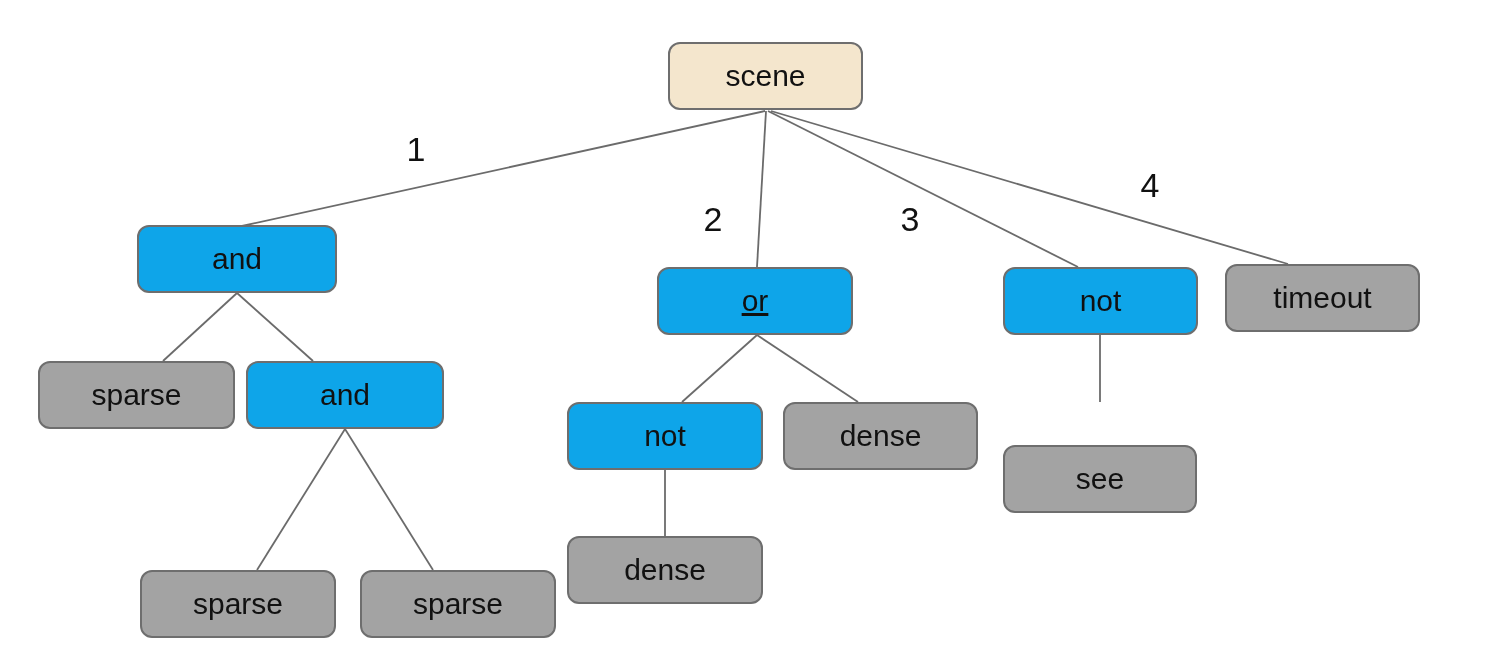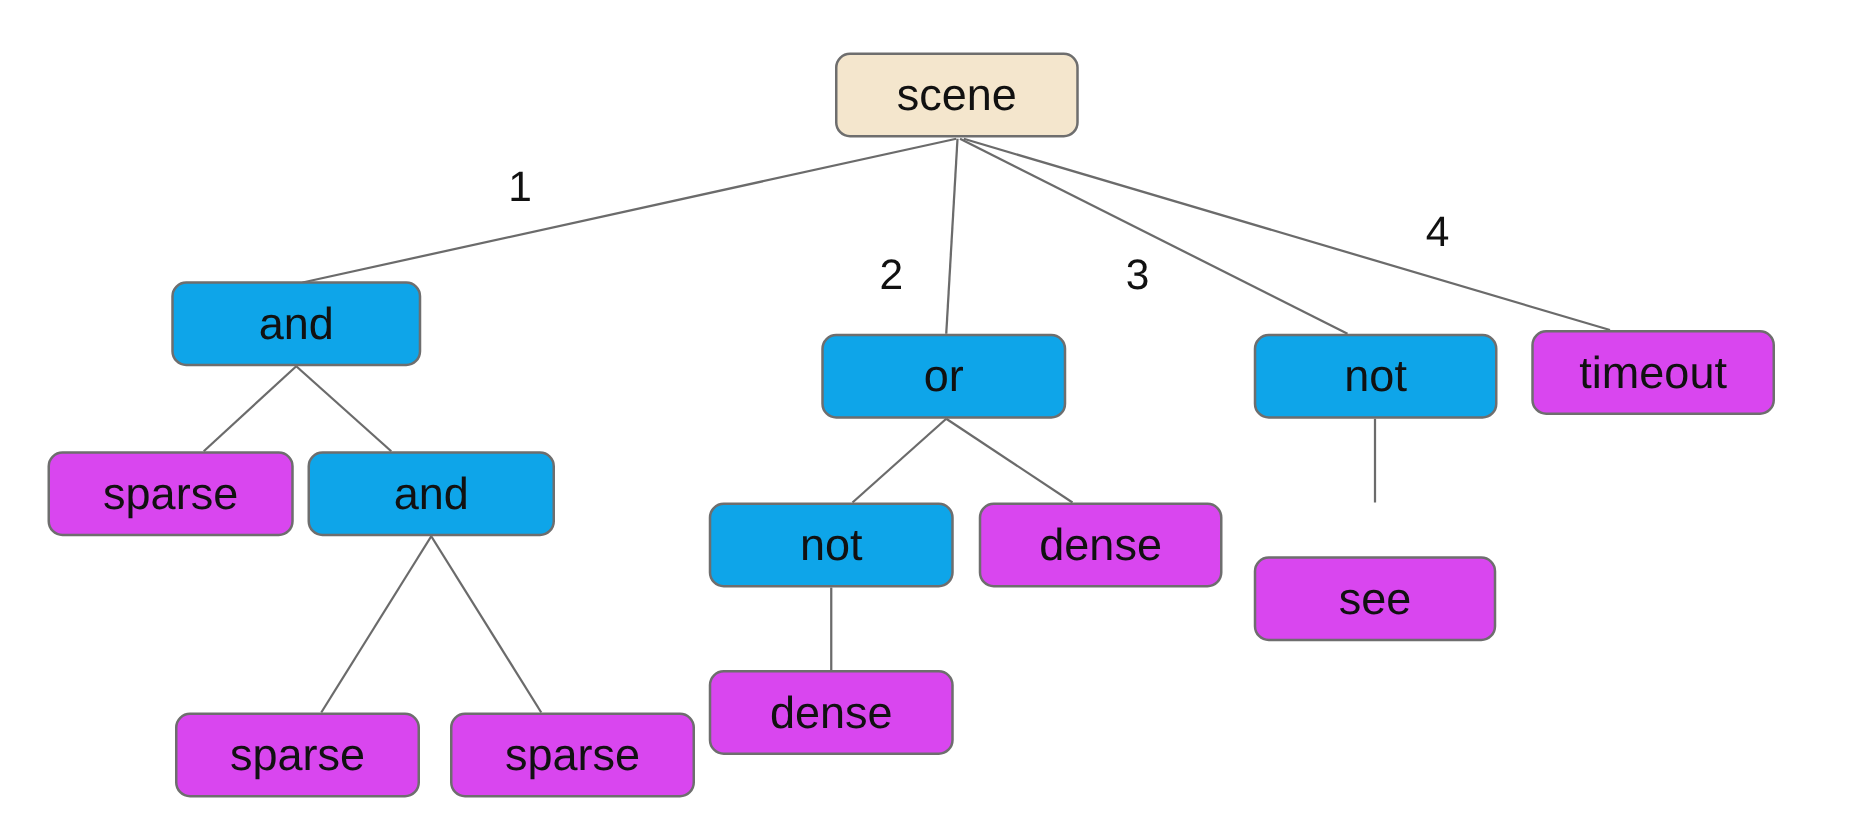--- a/index.html
+++ b/index.html
@@ -34,27 +34,27 @@
   }
   .node {
     position: absolute;
     height: 68px;
     box-sizing: border-box;
     border: 2px solid #6e6e6e;
     border-radius: 12px;
     display: flex;
     align-items: center;
     justify-content: center;
-    font-size: 36px;
+    font-size: 30px;
     color: #111111;
     line-height: 1;
   }
   .node.root     { background: #f4e6cd; }
   .node.operator { background: #0ea5e9; }
-  .node.leaf     { background: #d946ef; }
+  .node.leaf     { background: #a3a3a3; }
 </style>
 </head>
 <body>
 
 <div class="canvas">
 
   <svg class="edges-layer" viewBox="0 0 1495 662">
     <line x1="765" y1="111" x2="242" y2="226"></line>
     <line x1="766" y1="111" x2="757" y2="267"></line>
     <line x1="768" y1="111" x2="1078" y2="267"></line>
@@ -70,21 +70,21 @@
 
     <text x="416" y="161">1</text>
     <text x="713" y="231">2</text>
     <text x="910" y="231">3</text>
     <text x="1150" y="197">4</text>
   </svg>
 
   <div class="node root" style="left:668px;  top:42px;  width:195px;">scene</div>
 
   <div class="node operator" style="left:137px;  top:225px; width:200px;">and</div>
-  <div class="node operator" style="left:657px;  top:267px; width:196px;">or</div>
+  <div class="node operator" style="left:657px;  top:267px; width:196px;text-decoration:underline;">or</div>
   <div class="node operator" style="left:1003px; top:267px; width:195px;">not</div>
   <div class="node leaf" style="left:1225px; top:264px; width:195px;">timeout</div>
 
   <div class="node leaf" style="left:38px;   top:361px; width:197px;">sparse</div>
   <div class="node operator" style="left:246px;  top:361px; width:198px;">and</div>
   <div class="node operator" style="left:567px;  top:402px; width:196px;">not</div>
   <div class="node leaf" style="left:783px;  top:402px; width:195px;">dense</div>
   <div class="node leaf" style="left:1003px; top:402px; width:194px;margin-top:43px;">see</div>
 
   <div class="node leaf" style="left:140px;  top:570px; width:196px;">sparse</div>

